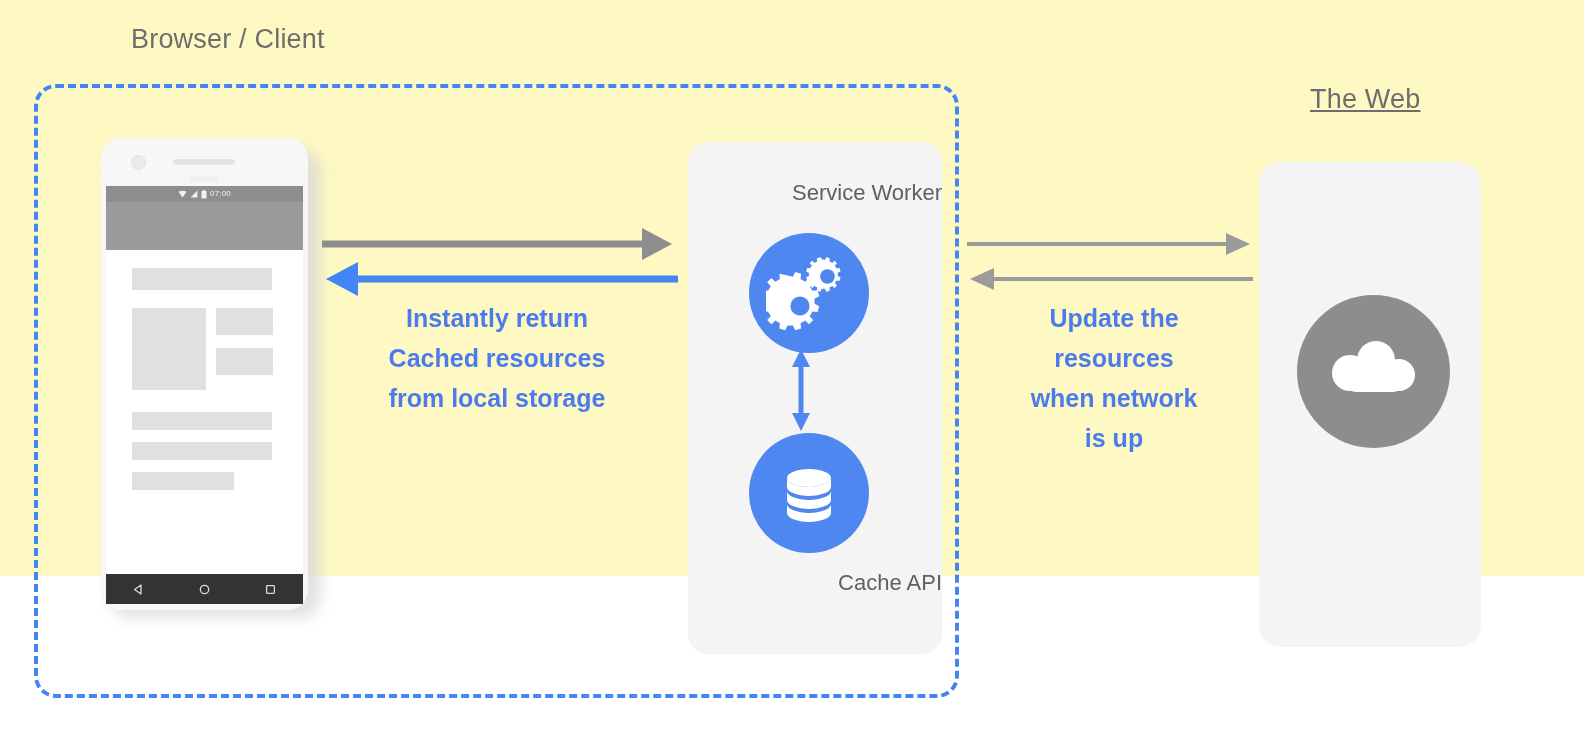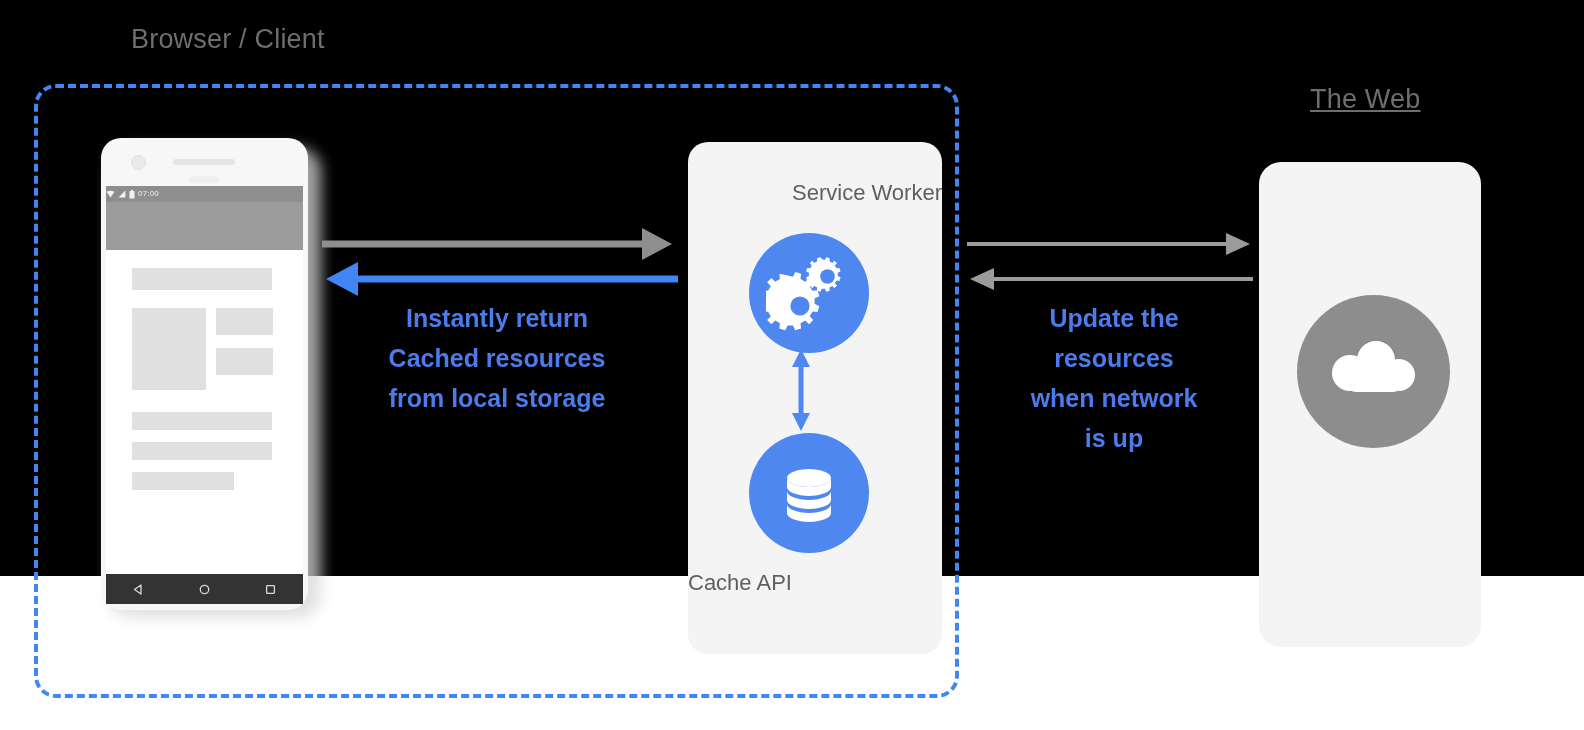--- a/index.html
+++ b/index.html
@@ -2,21 +2,21 @@
 <html><head>
 <meta charset="utf-8">
 <style>
   * { box-sizing: border-box; margin: 0; padding: 0; }
   html, body {
     width: 1584px; height: 730px;
     background: #ffffff;
     font-family: "Liberation Sans", sans-serif;
     overflow: hidden;
   }
-  #stage { position: relative; width: 1584px; height: 576px; background: #000000; }
+  #stage { position: relative; width: 1584px; height: 576px; background: #fef9c3; }
 
   
   .zone-label {
     position: absolute;
     color: #6e6e6e;
     font-size: 27px;
     font-weight: 400;
     letter-spacing: .2px;
     white-space: nowrap;
   }
@@ -67,21 +67,21 @@
   #phone-screen {
     position: absolute; left: 5px; top: 48px;
     width: 197px; height: 388px;
     background: #ffffff;
     overflow: hidden;
   }
   
   #status-bar {
     position: absolute; left: 0; top: 0; width: 100%; height: 16px;
     background: #8e8e8e;
-    display: flex; align-items: center; justify-content: flex-start;
+    display: flex; align-items: center; justify-content: center;
     gap: 3px;
   }
   .sb-icon { display: block; }
   #status-time {
     color: #f2f2f2; font-size: 8px; line-height: 1;
     font-family: "Liberation Sans", sans-serif; letter-spacing: .2px;
   }
   
   #app-bar {
     position: absolute; left: 0; top: 16px; width: 100%; height: 48px;
@@ -105,21 +105,21 @@
     width: 254px; height: 512px;
     background: #f4f4f4;
     border-radius: 20px;
   }
   #sw-title {
     position: absolute; left: 688px; top: 180px; width: 254px;
     text-align: right; color: #5f5f5f; font-size: 22px;
   }
   #cache-title {
     position: absolute; left: 688px; top: 570px; width: 254px;
-    text-align: left; color: #5f5f5f; font-size: 22px;
+    text-align: right; color: #5f5f5f; font-size: 22px;
   }
   .blue-circle {
     position: absolute;
     border-radius: 50%;
     background: #4e87f0;
     display: flex; align-items: center; justify-content: center;
   }
   #sw-icon    { left: 749px; top: 233px; width: 120px; height: 120px; }
   #cache-icon { left: 749px; top: 433px; width: 120px; height: 120px; }
 

